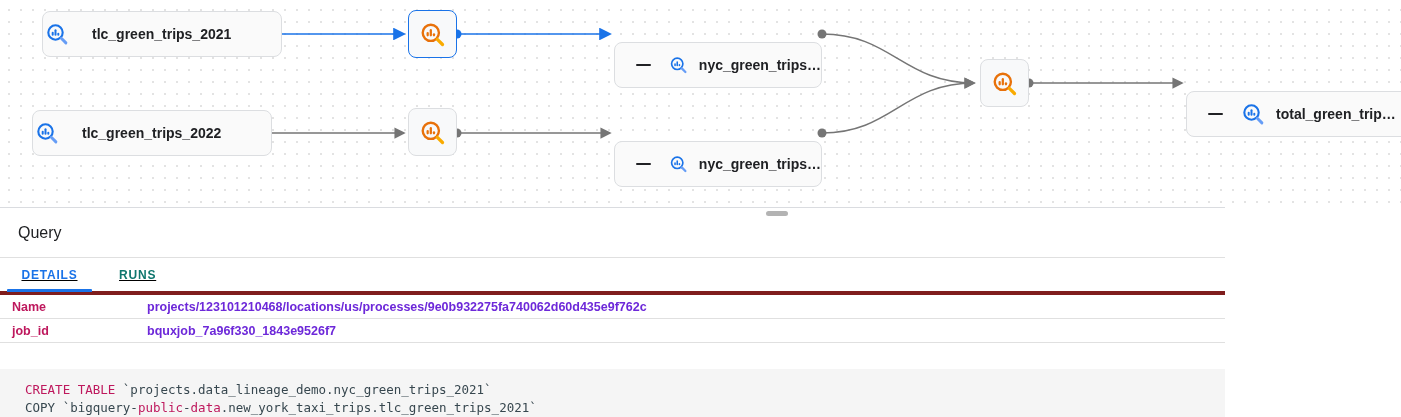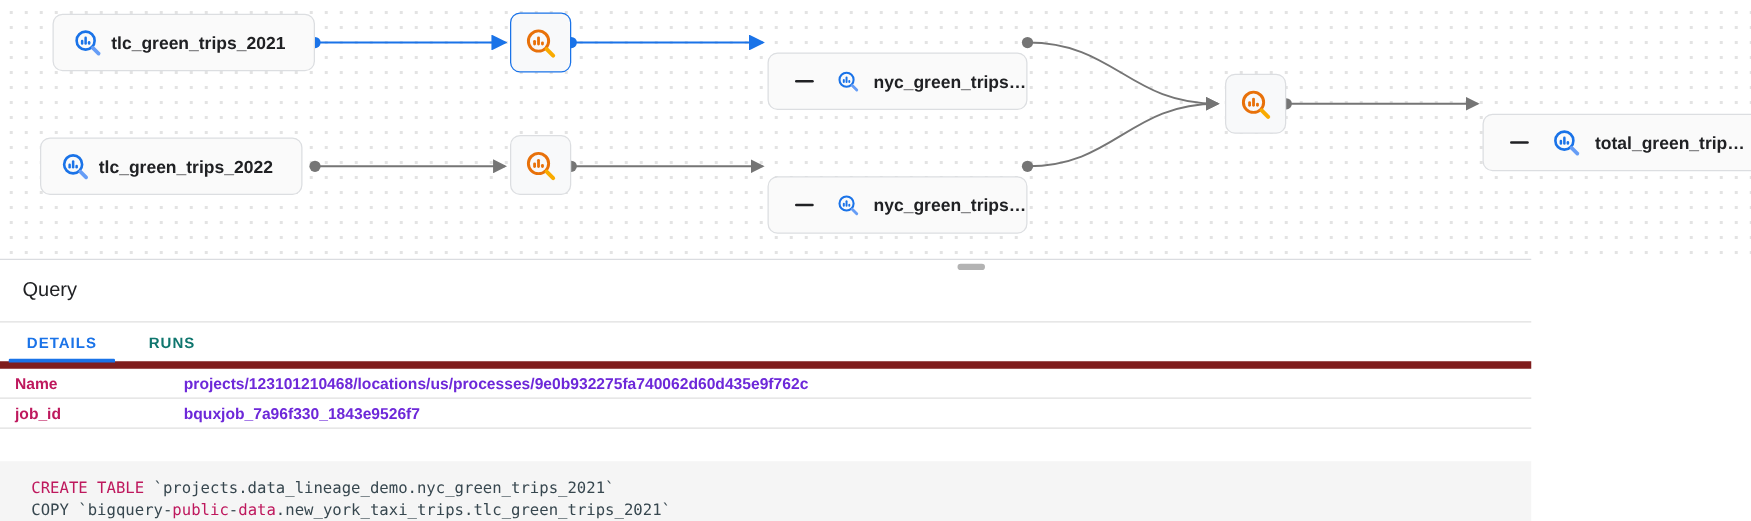--- a/index.html
+++ b/index.html
@@ -14,21 +14,21 @@
   }
   .edges { position: absolute; left: 0; top: 0; width: 1401px; height: 207px; }
   .node {
     position: absolute; display: flex; align-items: center;
     background: #fafafa; border: 1px solid #dcdee1; border-radius: 8px;
     height: 46px; cursor: pointer;
   }
   .node .label {
     font-size: 14px; font-weight: 600; color: #202124; white-space: nowrap;
   }
-  .node.table { width: 210px; padding-left: 15px; gap: 7px; }
+  .node.table { width: 240px; padding-left: 2px; gap: 23px; }
   .node.table-wide { width: 208px; padding-left: 21px; gap: 0; margin-top: 31px; }
   .minus {
     width: 15px; height: 2px; background: #202124; border-radius: 1px;
     flex: none; margin-right: 18px;
   }
   .table-wide .bq-icon { margin-right: 11px; }
   .process {
     position: absolute; width: 49px; height: 48px; border-radius: 8px;
     background: #f8f9fa; border: 1px solid #dcdee1;
     display: flex; align-items: center; justify-content: center; cursor: pointer;
@@ -41,21 +41,22 @@
     position: absolute; left: 766px; top: 3px; width: 22px; height: 5px;
     background: #b3b3b3; border-radius: 3px; cursor: ns-resize;
   }
   .panel-header {
     height: 50px; display: flex; align-items: center; padding-left: 18px;
     border-bottom: 1px solid #e0e0e0;
   }
   .panel-title { font-size: 16px; color: #202124; }
   .tabbar {
     height: 37px; display: flex; align-items: stretch; padding-left: 7px;
-    border-bottom: 6px solid #7f1d1d;
+    border-bottom: 4px solid #7f1d1d;
+    text-decoration: underline;
   }
   .tab {
     position: relative; display: flex; align-items: center; justify-content: center;
     padding: 0 13px; min-width: 85px; font-size: 12px; font-weight: 700;
     letter-spacing: 0.8px; color: #0f766e; cursor: pointer; text-transform: uppercase;
   }
   .tab.active { color: #1a73e8; }
   .tab.active::after {
     content: ""; position: absolute; left: 0; right: 0; bottom: -1px; height: 3px;
     background: #1a73e8; border-radius: 1px 1px 0 0;

